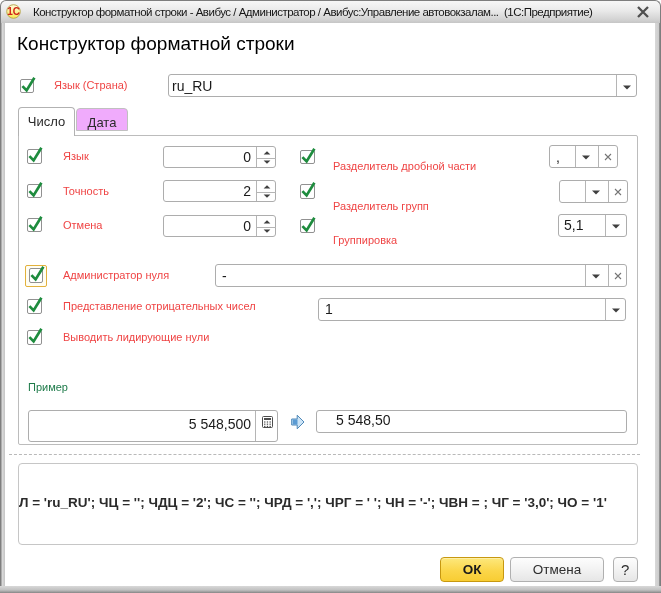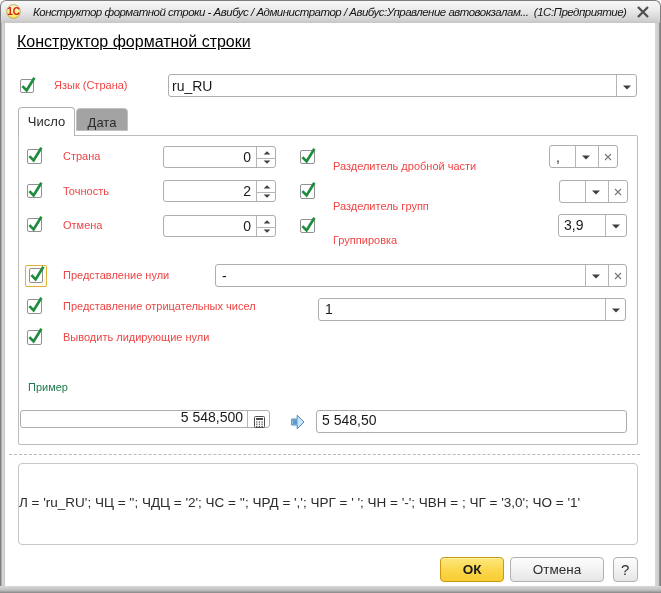--- a/index.html
+++ b/index.html
@@ -4,44 +4,44 @@
   html,body{margin:0;padding:0;background:#fff;}
   body{width:661px;height:593px;position:relative;font-family:"Liberation Sans",sans-serif;overflow:hidden;}
   .abs{position:absolute;}
   
   #titlebar{left:0;top:0;width:659px;height:22px;border:1px solid #7e7e7e;border-bottom:1px solid #999;
     border-radius:6px 6px 0 0;background:linear-gradient(#f7f7f7 0%,#e9e9e9 45%,#d2d2d2 85%,#c6c6c6 100%);}
   #bl{left:0;top:23px;width:5px;height:563px;background:linear-gradient(90deg,#7e7e7e 0,#7e7e7e 1px,#dcdcdc 2px,#c4c4c4 100%);}
   #br{left:655px;top:23px;width:6px;height:563px;background:linear-gradient(270deg,#7e7e7e 0,#7e7e7e 1px,#a6a6a6 2px,#cdcdcd 40%,#d8d8d8 100%);}
   #bb{left:0;top:586px;width:661px;height:7px;background:linear-gradient(#d8d8d8 0,#c2c2c2 55%,#969696 90%,#7e7e7e 100%);}
   #content{left:5px;top:23px;width:650px;height:563px;background:#fff;}
-  #titletext{left:33px;top:5.5px;font-size:11.5px;letter-spacing:-0.5px;color:#151515;white-space:nowrap;font-style:italic;}
-  
-  #heading{left:17px;top:33px;font-size:16px;color:#000;text-decoration:underline;}
+  #titletext{left:33px;top:5.5px;font-size:11.5px;letter-spacing:-0.5px;color:#151515;white-space:nowrap;}
+  
+  #heading{left:17px;top:33px;font-size:19px;color:#000;}
   
   .lab{font-size:11px;color:#ef4444;white-space:nowrap;text-align:center;}
   
   .cb{position:absolute;width:12.5px;height:12.5px;background:#fff;border:1px solid #919191;border-radius:2px;}
   .cb svg{position:absolute;left:-1px;top:-1px;overflow:visible;}
   
   .fld{position:absolute;background:#fff;border:1px solid #adadad;border-radius:3px;box-sizing:border-box;}
   .sect{position:absolute;top:0;bottom:0;border-left:1px solid #b5b5b5;}
   .ftext{position:absolute;font-size:14px;color:#1a1a1a;top:50%;transform:translateY(-50%);white-space:pre;}
   
   #tab-active{left:18px;top:107px;width:57px;height:29px;background:#fff;border:1px solid #b2b2b2;border-bottom:none;
      border-radius:4px 4px 0 0;box-sizing:border-box;}
-  #tab-inactive{left:76px;top:108px;width:52px;height:23px;background:#a3a3a3;border:1px solid #c0c0c0;
+  #tab-inactive{left:76px;top:108px;width:52px;height:23px;background:#f0abfc;border:1px solid #c0c0c0;
      border-radius:4px 4px 0 0;box-sizing:border-box;}
   .tabtxt{font-size:13px;color:#2a2a2a;text-align:center;width:100%;position:absolute;top:6px;}
   #panel{left:18px;top:135px;width:620px;height:310px;border:1px solid #bcbcbc;border-radius:0 2px 2px 2px;background:#fff;box-sizing:border-box;}
   
   #dash{left:9px;top:454px;width:631px;height:0;border-top:1px dashed #b9b9b9;}
   
   #resbox{left:18px;top:463px;width:620px;height:82px;border:1px solid #c6c6c6;border-radius:4px;box-sizing:border-box;}
-  #restext{left:19px;top:495px;font-size:13.5px;color:#2b2b2b;white-space:pre;}
+  #restext{left:19px;top:495px;font-size:13.5px;color:#2b2b2b;white-space:pre;font-weight:bold;}
   
   .btn{position:absolute;box-sizing:border-box;border-radius:4px;text-align:center;}
   #ok{left:440px;top:557px;width:64px;height:25px;border:1px solid #c79810;
       background:linear-gradient(#fde87c 0%,#fbd64a 55%,#f8cd33 100%);box-shadow:inset 0 1px 0 #feefa6;
       font-weight:bold;font-size:13.5px;color:#1a1a1a;line-height:23px;}
   #cancel{left:510px;top:557px;width:94px;height:25px;border:1px solid #b0b0b0;
       background:linear-gradient(#fdfdfd 0%,#f1f1f1 55%,#e6e6e6 100%);font-size:13.5px;color:#2e2e2e;line-height:23px;}
   #help{left:613px;top:557px;width:24.5px;height:25px;border:1px solid #b0b0b0;
       background:linear-gradient(#fdfdfd 0%,#f1f1f1 55%,#e6e6e6 100%);font-size:15px;color:#2e2e2e;line-height:23px;}
   .yellowfocus{position:absolute;border:1px solid #e2b13c;border-radius:2px;background:#fffdf2;}
@@ -90,21 +90,21 @@
 <div class="abs" id="panel"></div>
 <div class="abs" id="tab-active">
     <div class="tabtxt">Число</div>
   </div>
 
 <div class="cb" style="left:27px;top:149px">
     <svg width="16" height="16" viewBox="0 0 16 16">
       <path d="M2.4 7.1 L6.6 11.4 L14.4 -1.3" fill="none" stroke="#1e8c3e" stroke-width="2.7"></path>
     </svg>
   </div>
-<div class="abs lab" style="left:63px;top:150px">Страна</div>
+<div class="abs lab" style="left:63px;top:150px">Язык</div>
 <div class="fld" style="left:163px;top:145.5px;width:113px;height:22px">
   <div class="ftext" style="right:24px">0</div>
   <div class="sect" style="left:92px;width:20px"></div>
   <div class="abs" style="left:93px;top:11px;width:19px;border-top:1px solid #b5b5b5"></div>
   <svg class="abs" style="left:99px;top:4px" width="8" height="4" viewBox="0 0 8 4">
       <path d="M0.6 3.6 L7.4 3.6 L4 0.2 Z" fill="#3f3f3f"></path>
     </svg>
   <svg class="abs" style="left:99px;top:13px" width="8" height="4" viewBox="0 0 8 4">
       <path d="M0.6 0.4 L7.4 0.4 L4 3.8 Z" fill="#3f3f3f"></path>
     </svg>
@@ -181,34 +181,34 @@
     </svg>
 </div>
 
 <div class="cb" style="left:300px;top:218.5px">
     <svg width="16" height="16" viewBox="0 0 16 16">
       <path d="M2.4 7.1 L6.6 11.4 L14.4 -1.3" fill="none" stroke="#1e8c3e" stroke-width="2.7"></path>
     </svg>
   </div>
 <div class="abs lab" style="left:333px;top:234px">Группировка</div>
 <div class="fld" style="left:558px;top:213.5px;width:69px;height:23px">
-  <div class="ftext" style="left:5px">3,9</div>
+  <div class="ftext" style="left:5px">5,1</div>
   <div class="sect" style="left:46px;width:22px"></div>
   <svg class="abs" style="left:52px;top:9px" width="10" height="5" viewBox="0 0 10 5">
       <path d="M1 0.4 L9 0.4 L5 4.6 Z" fill="#3f3f3f"></path>
     </svg>
 </div>
 
 <div class="yellowfocus" style="left:25px;top:264.5px;width:20px;height:20px"></div>
 <div class="cb" style="left:28.5px;top:268px">
     <svg width="16" height="16" viewBox="0 0 16 16">
       <path d="M2.4 7.1 L6.6 11.4 L14.4 -1.3" fill="none" stroke="#1e8c3e" stroke-width="2.7"></path>
     </svg>
   </div>
-<div class="abs lab" style="left:63px;top:269px">Представление нули</div>
+<div class="abs lab" style="left:63px;top:269px">Администратор нуля</div>
 <div class="fld" style="left:215px;top:264px;width:412px;height:23px">
   <div class="ftext" style="left:6px">-</div>
   <div class="sect" style="left:369px;width:22px"></div>
   <div class="sect" style="left:392px;width:19px"></div>
   <svg class="abs" style="left:375px;top:9px" width="10" height="5" viewBox="0 0 10 5">
       <path d="M1 0.4 L9 0.4 L5 4.6 Z" fill="#3f3f3f"></path>
     </svg>
   <svg class="abs" style="left:398px;top:7px" width="8" height="8" viewBox="0 0 8 8">
       <path d="M1 1 L7 7 M7 1 L1 7" stroke="#757575" stroke-width="1.1"></path>
     </svg>
@@ -229,21 +229,21 @@
 </div>
 
 <div class="cb" style="left:27px;top:330px">
     <svg width="16" height="16" viewBox="0 0 16 16">
       <path d="M2.4 7.1 L6.6 11.4 L14.4 -1.3" fill="none" stroke="#1e8c3e" stroke-width="2.7"></path>
     </svg>
   </div>
 <div class="abs lab" style="left:63px;top:331px">Выводить лидирующие нули</div>
 
 <div class="abs" style="left:28px;top:381px;font-size:11px;color:#1e7b4a">Пример</div>
-<div class="fld" style="left:20px;top:410px;width:250px;height:18px">
+<div class="fld" style="left:28px;top:410px;width:250px;height:32px">
   <div class="ftext" style="right:26px;transform:translateY(calc(-50% - 2px))">5 548,500</div>
   <div class="sect" style="left:226px;width:23px"></div>
   <svg class="abs" style="left:233px;top:5px" width="11" height="12" viewBox="0 0 11 12">
     <rect x="0.5" y="0.5" width="10" height="11" rx="1" fill="none" stroke="#4d4d4d" stroke-width="1"></rect>
     <rect x="2" y="2" width="7" height="2" fill="#4d4d4d"></rect>
     <g fill="#4d4d4d">
       <rect x="2.1" y="5.4" width="1.3" height="1.2"></rect>
         <rect x="4.8" y="5.4" width="1.3" height="1.2"></rect>
         <rect x="7.5" y="5.4" width="1.3" height="1.2"></rect>
       <rect x="2.1" y="7.6" width="1.3" height="1.2"></rect>
@@ -253,21 +253,21 @@
         <rect x="4.8" y="9.8" width="1.3" height="1.2"></rect>
         <rect x="7.5" y="9.8" width="1.3" height="1.2"></rect>
     </g>
   </svg>
 </div>
 <svg class="abs" style="left:291px;top:414px" width="14" height="16" viewBox="0 0 14 16">
   <path d="M0.7 5 L6.2 5 L6.2 1.2 L13 8 L6.2 14.8 L6.2 11 L0.7 11 Z" fill="#cde4f6" stroke="#4e88b8" stroke-width="1"></path>
   <rect x="1.7" y="5.4" width="4.8" height="5.2" fill="#5b9bd3"></rect>
 </svg>
 <div class="fld" style="left:316px;top:410px;width:311px;height:23px">
-  <div class="ftext" style="left:5px;transform:translateY(calc(-50% - 2px))">5 548,50</div>
+  <div class="ftext" style="left:19px;transform:translateY(calc(-50% - 2px))">5 548,50</div>
 </div>
 
 <div class="abs" id="dash"></div>
 
 <div class="abs" id="resbox"></div>
 <div class="abs" id="restext">Л = 'ru_RU'; ЧЦ = ''; ЧДЦ = '2'; ЧС = ''; ЧРД = ','; ЧРГ = ' '; ЧН = '-'; ЧВН = ; ЧГ = '3,0'; ЧО = '1'</div>
 
 <div class="btn" id="ok">ОК</div>
 <div class="btn" id="cancel">Отмена</div>
 <div class="btn" id="help">?</div>

